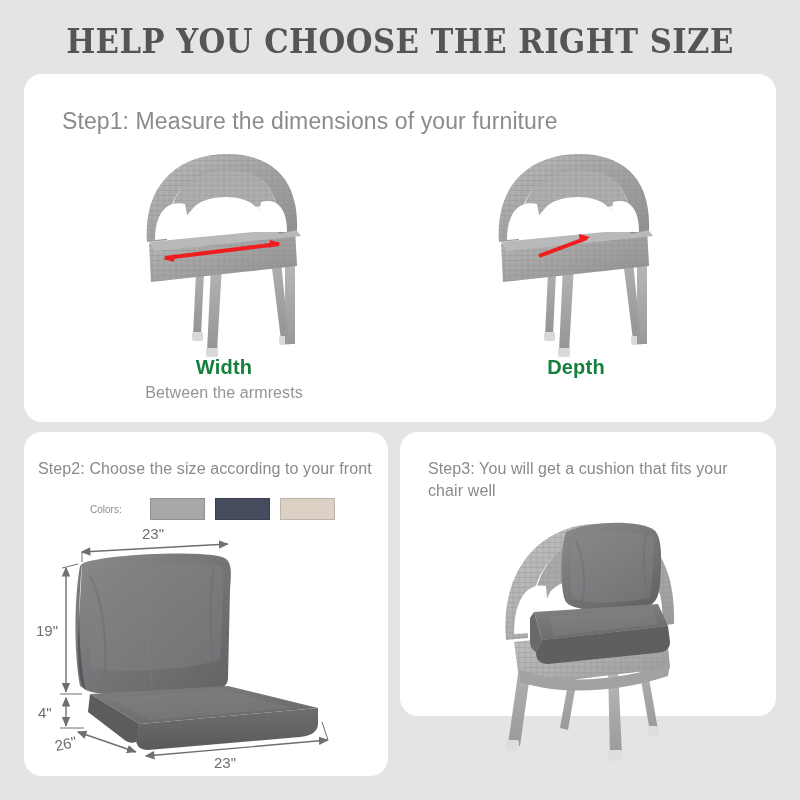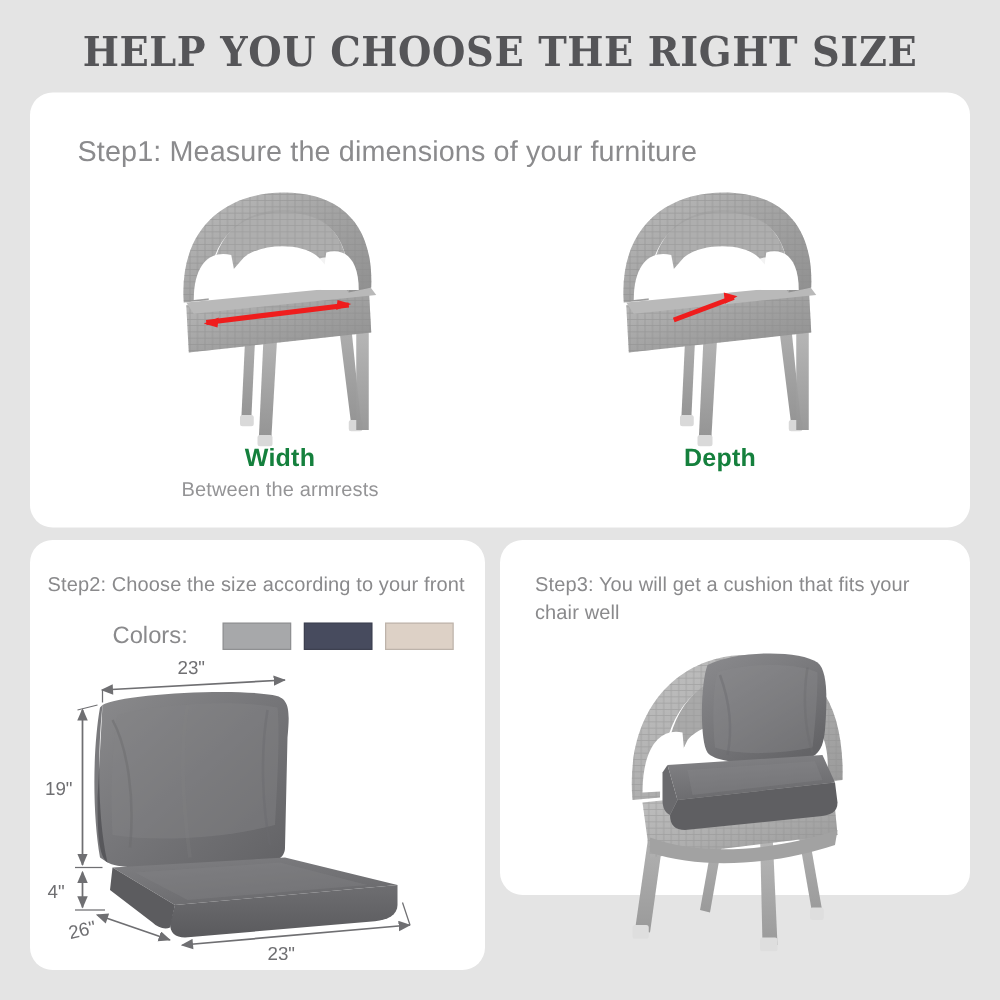--- a/index.html
+++ b/index.html
@@ -125,21 +125,21 @@
   
   #colors-row {
     position: absolute;
     left: 66px;
     top: 66px;
     display: flex;
     align-items: center;
     gap: 10px;
   }
   #colors-label {
-    font-size: 19px;
+    font-size: 10px;
     color: #8a8a8c;
     margin-right: 18px;
   }
   .swatch {
     width: 55px;
     height: 22px;
     border: 1px solid rgba(0,0,0,0.14);
     box-sizing: border-box;
   }
 

